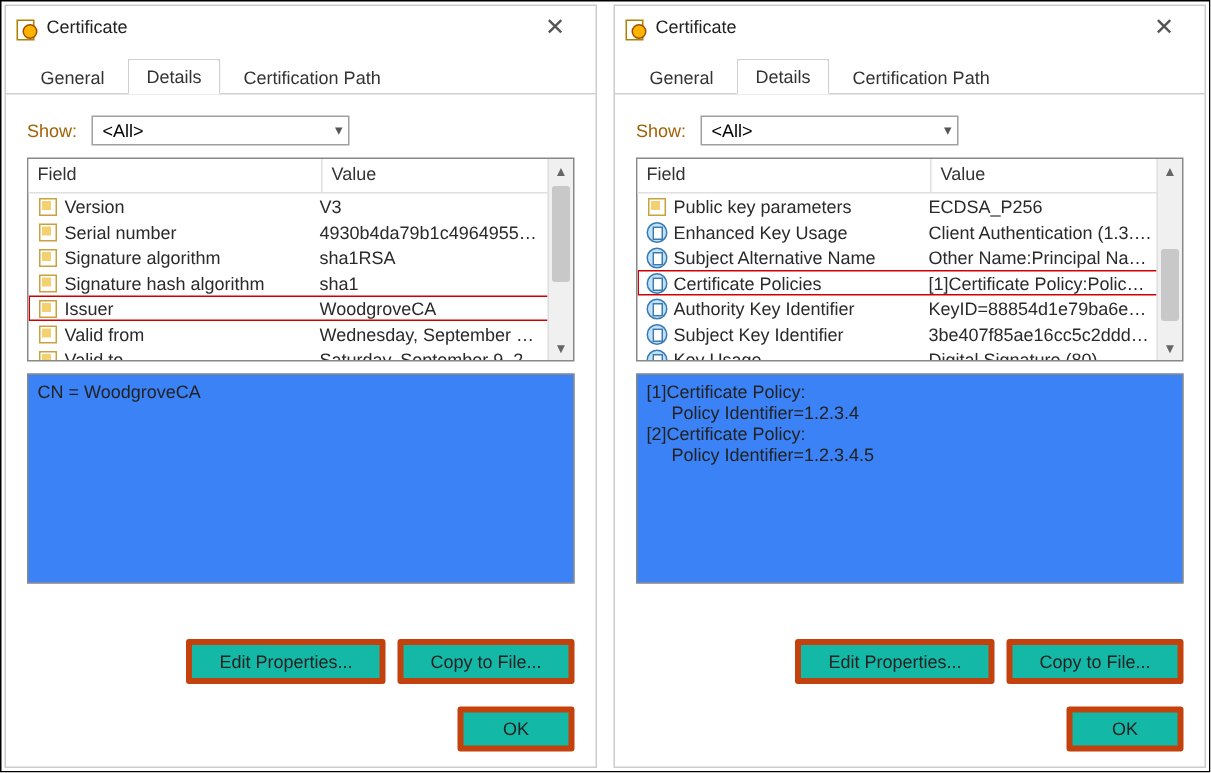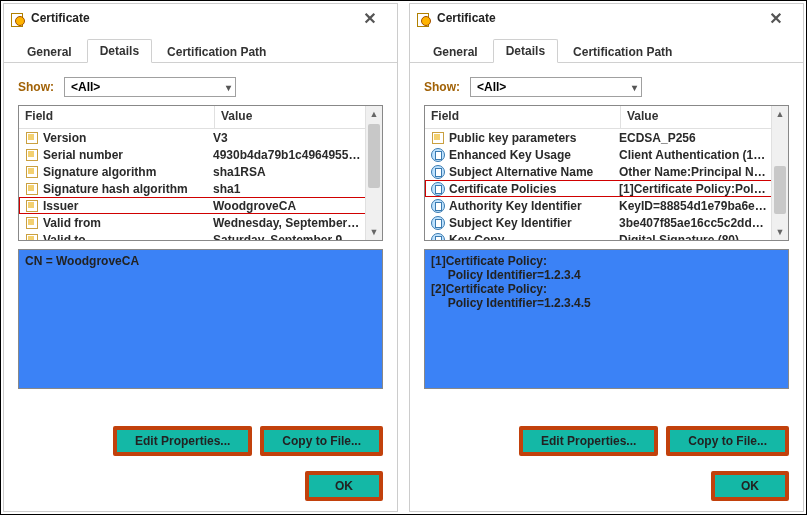--- a/index.html
+++ b/index.html
@@ -10,21 +10,20 @@
     font-size: 12px;
     color: #000;
   }
   .outer {
     position: relative;
     width: 807px;
     height: 515px;
     background: #fff;
     border: 1px solid #000;
     box-sizing: border-box;
-    font-weight: bold;
   }
   .dialog {
     position: absolute;
     width: 395px;
     height: 509px;
     border: 1px solid #ccc;
     background: #fff;
     box-sizing: border-box;
     top: 2px;
   }
@@ -445,21 +444,21 @@
               <div class="b"></div>
             </div>
             <div class="c1">Subject Key Identifier</div>
             <div class="c2">3be407f85ae16cc5c2ddd10ca...</div>
           </div>
           <div class="row">
             <div class="icon icon-ext">
               <div class="a"></div>
               <div class="b"></div>
             </div>
-            <div class="c1">Key Copy</div>
+            <div class="c1">Key Usage</div>
             <div class="c2">Digital Signature (80)</div>
           </div>
           <div class="row faded">
             <div class="icon icon-prop">
               <div class="a"></div>
               <div class="b"></div>
             </div>
             <div class="c1">Thumbprint</div>
             <div class="c2">9653f8c290b326d8f24b28c41...</div>
           </div>

